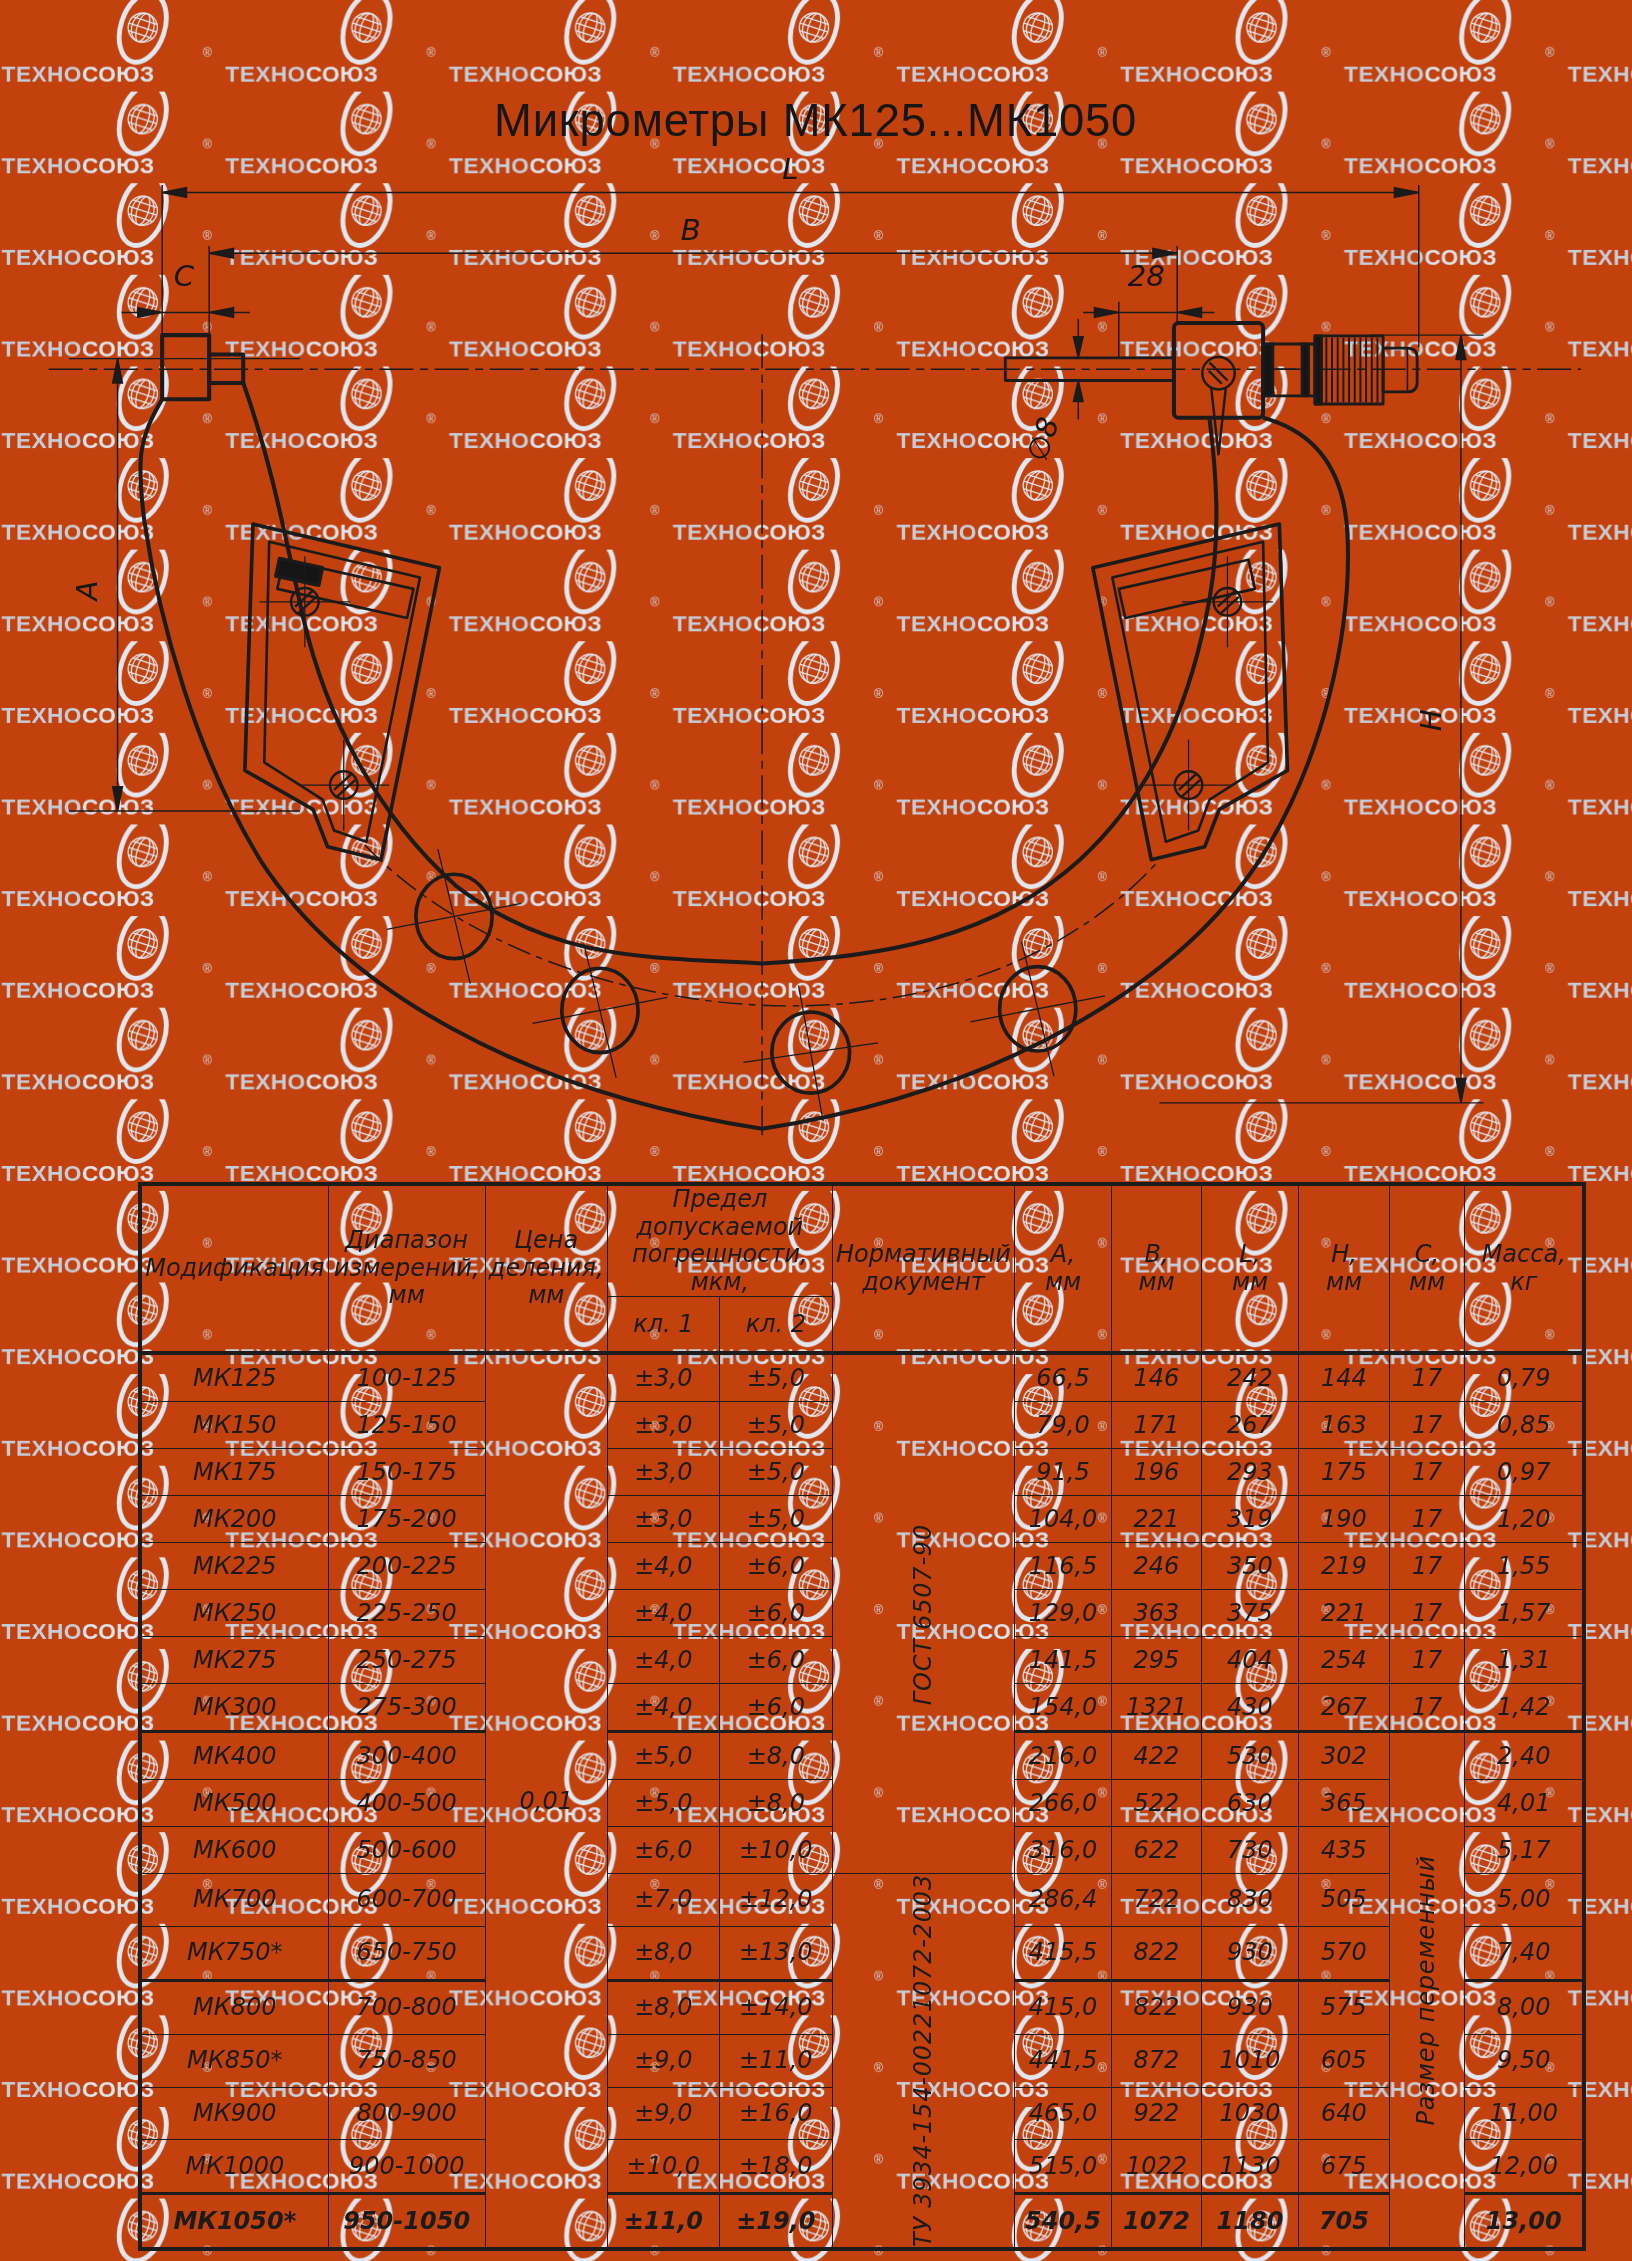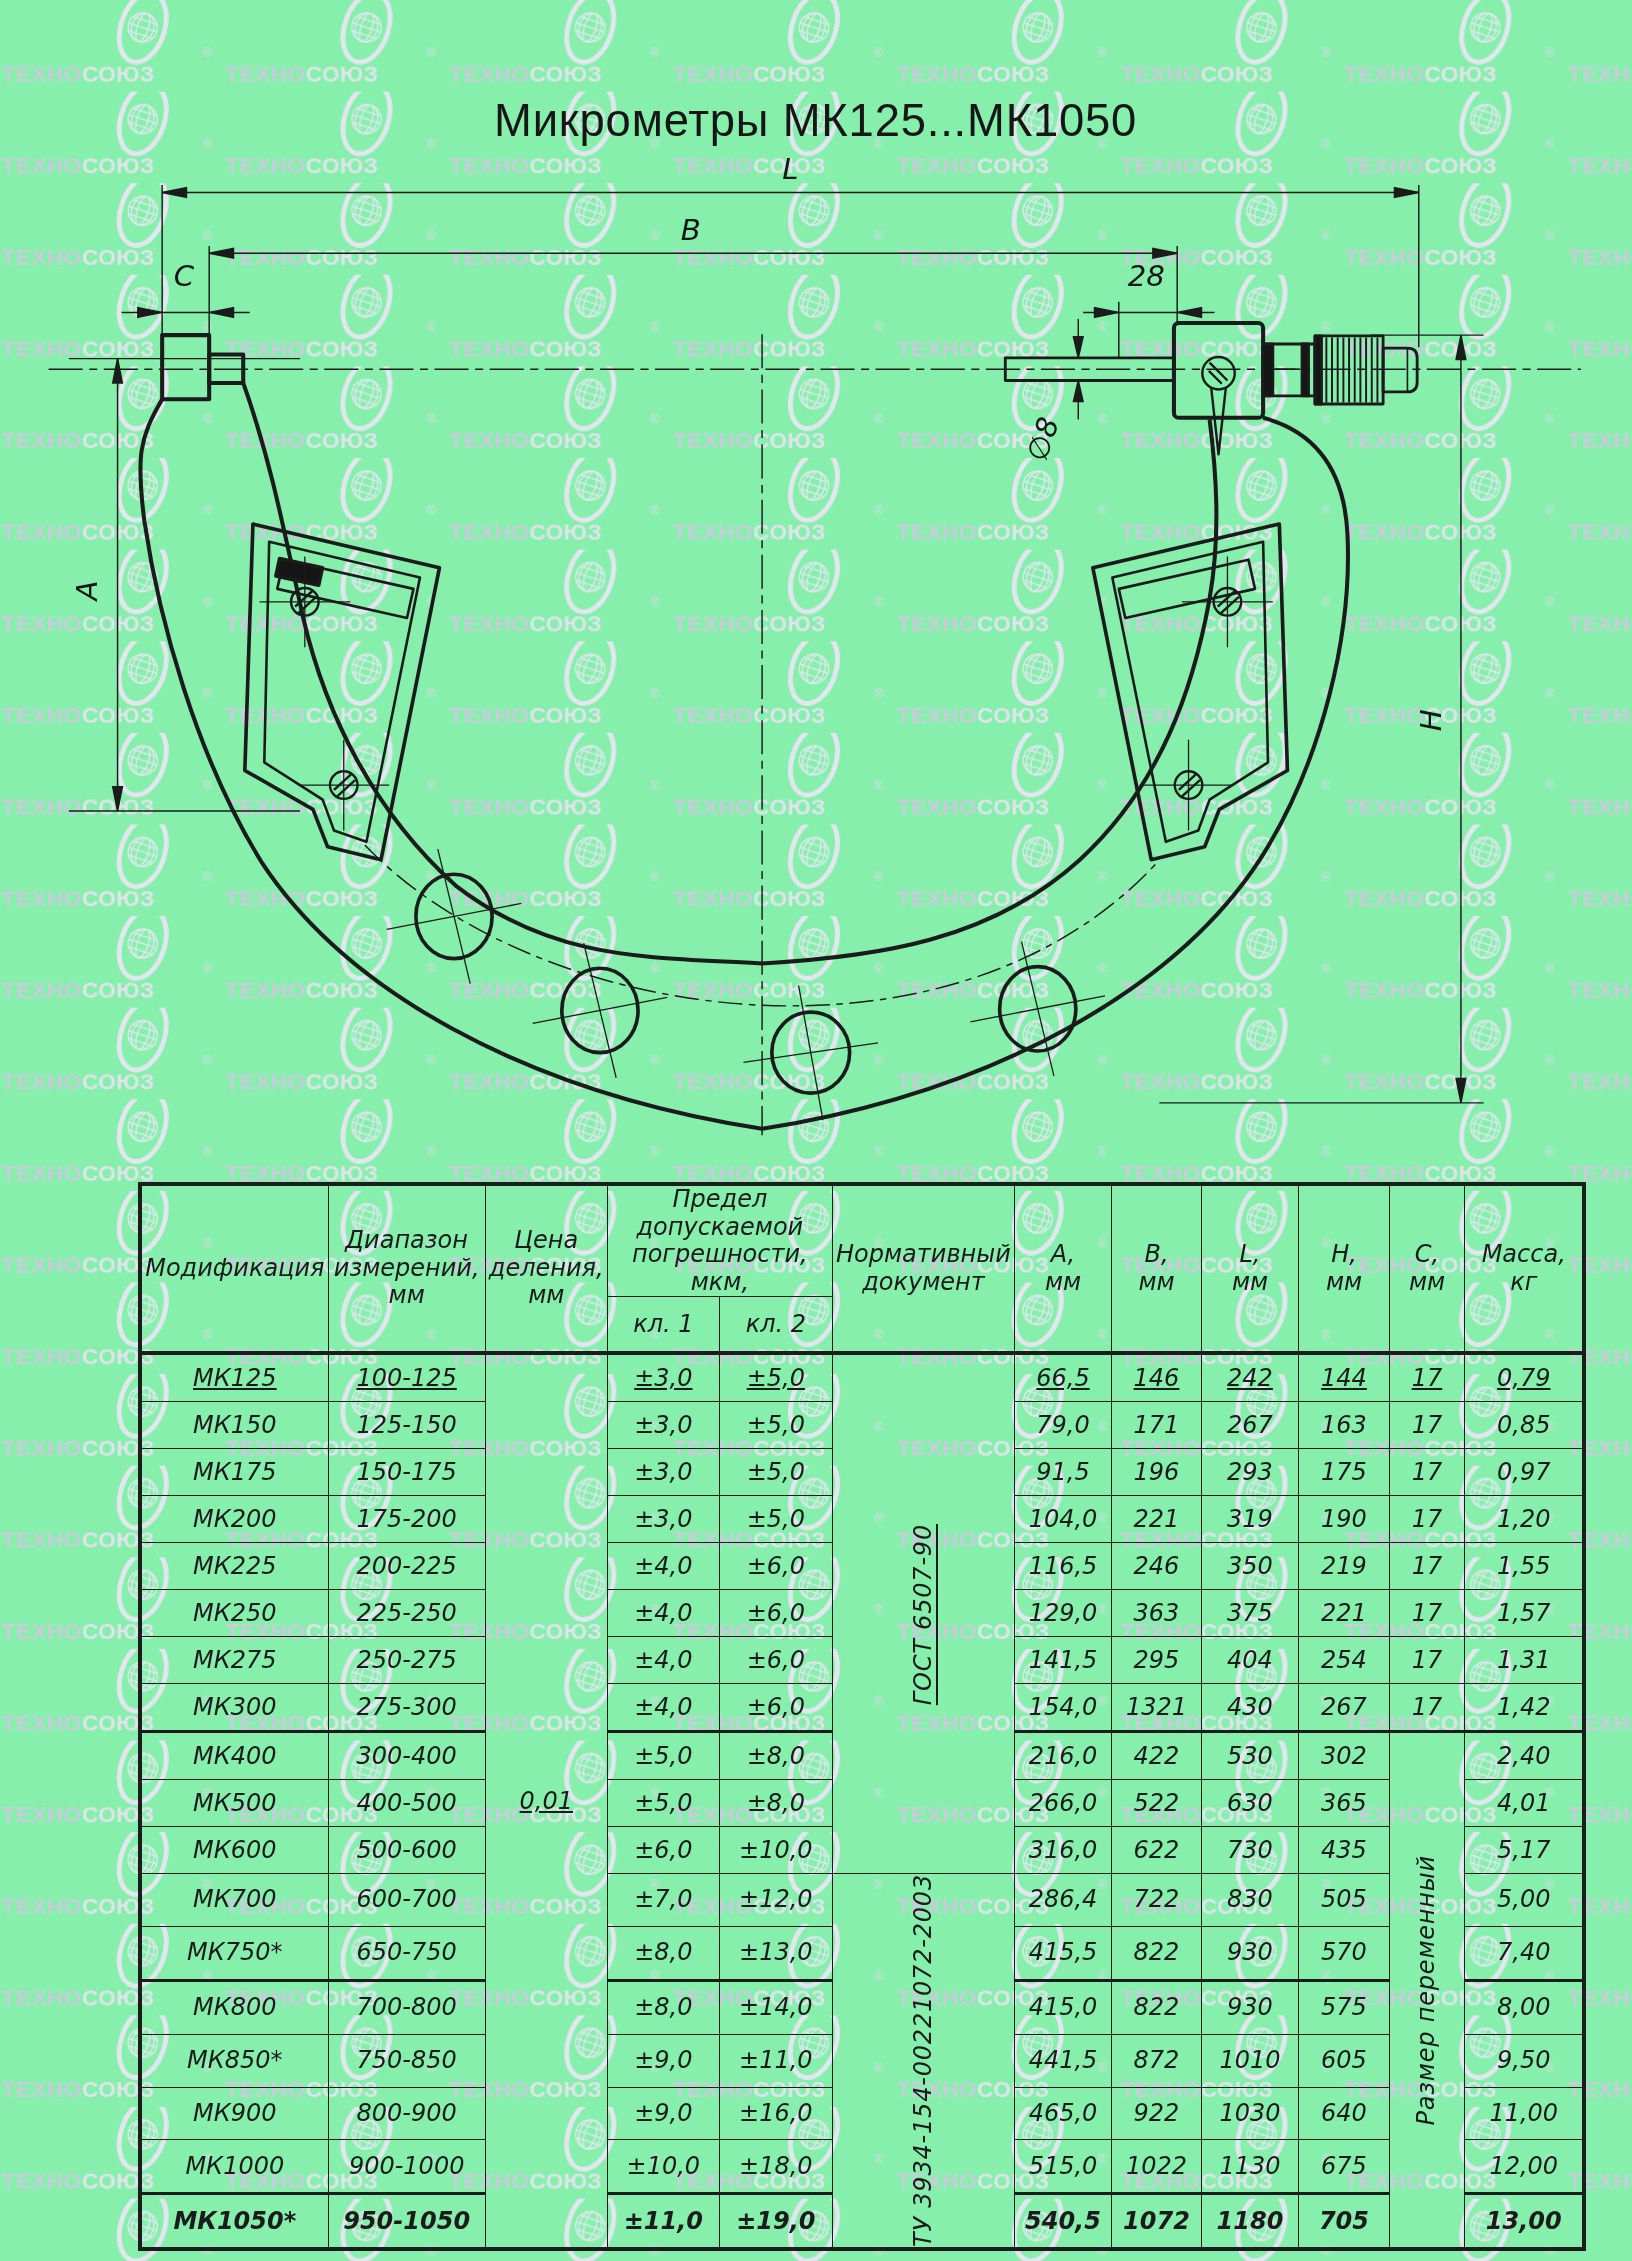--- a/index.html
+++ b/index.html
@@ -1,33 +1,33 @@
 <!DOCTYPE html>
 <html style="font-size:13px"><head>
 <meta charset="utf-8">
 <style>
   html,body{margin:0;padding:0;background:#eef0f2;}
-  .page{position:relative;width:1632px;height:2261px;background:#86efac;overflow:hidden;
+  .page{position:relative;width:1632px;height:2261px;background:#c2410c;overflow:hidden;
         font-family:"DejaVu Sans",sans-serif;color:#1b1b1b;}
   .wm-layer{position:absolute;left:0;top:0;z-index:0;}
   .content{position:absolute;left:0;top:0;z-index:1;width:1632px;}
   .drawing-svg{position:absolute;left:0;top:0;}
 
   
   .spec-table{position:absolute;left:138px;top:1182px;border-collapse:collapse;
               table-layout:fixed;background:transparent;}
   .spec-table td,.spec-table th{border:1.6px solid #1c1c1c;padding:0 3.2px;text-align:center;
               vertical-align:middle;font:italic 24px/1.15 "DejaVu Sans",sans-serif;
               font-weight:normal;color:#1b1b1b;white-space:pre-line;overflow:hidden;}
   .spec-table{border:4px solid #1c1c1c;}
   .spec-table thead th{height:54px;}
   .spec-table thead tr:first-child th{height:105px;}
   .spec-table thead tr:first-child th[rowspan]{height:161px;}
   .spec-table tbody td{height:46px;}
-  .spec-table tbody tr:first-child td{border-top-width:4px;text-decoration:underline;}
+  .spec-table tbody tr:first-child td{border-top-width:4px;}
   .spec-table tbody tr:nth-child(9) td{border-top-width:3.2px;}
   .spec-table tbody tr:nth-child(14) td{border-top-width:3.2px;margin-top:12px;}
   .spec-table tbody tr:nth-child(18) td{border-top-width:3.2px;font-weight:bold;}
   .rot{writing-mode:vertical-rl;transform:rotate(180deg);margin:0 auto;
        font-style:italic;white-space:nowrap;letter-spacing:0.8px;}
   .c-mod{width:179px}.c-range{width:157px}.c-price{width:105px}.c-kl1{width:112px}
   .c-kl2{width:113px}.c-doc{width:143px}.c-a{width:97px}.c-b{width:90px}
   .c-l{width:97px}.c-h{width:91px}.c-c{width:75px}.c-mass{width:120px}
 </style>
 </head>

